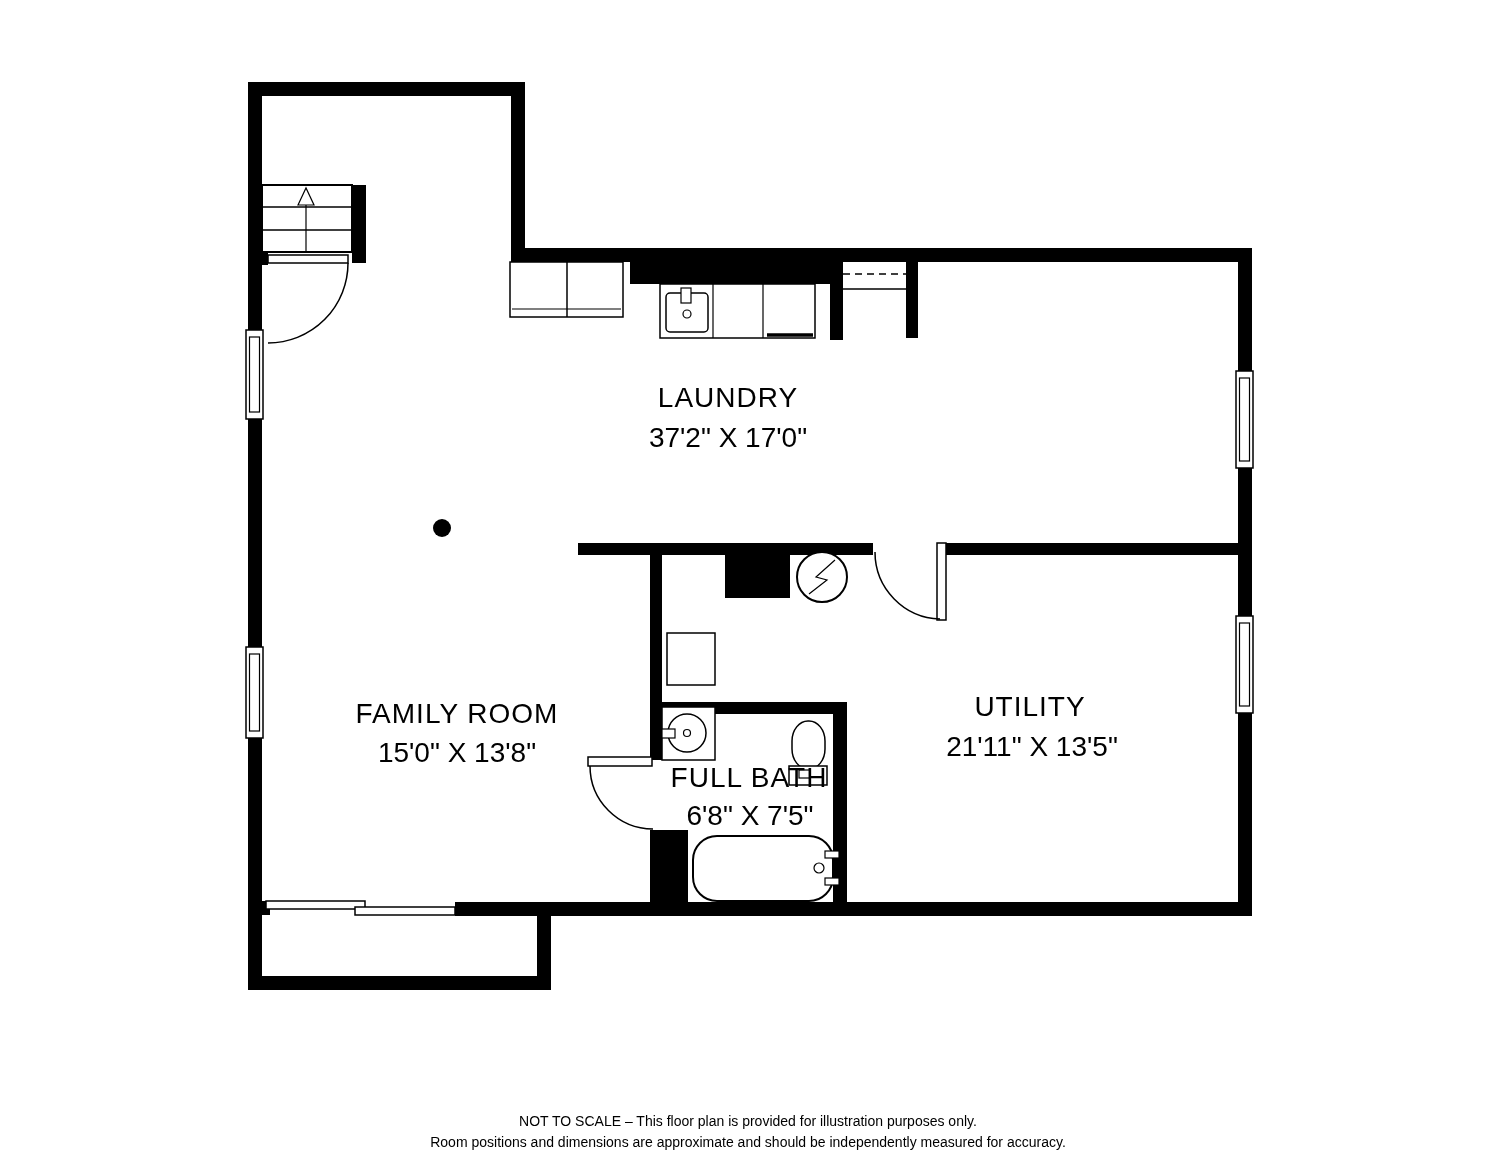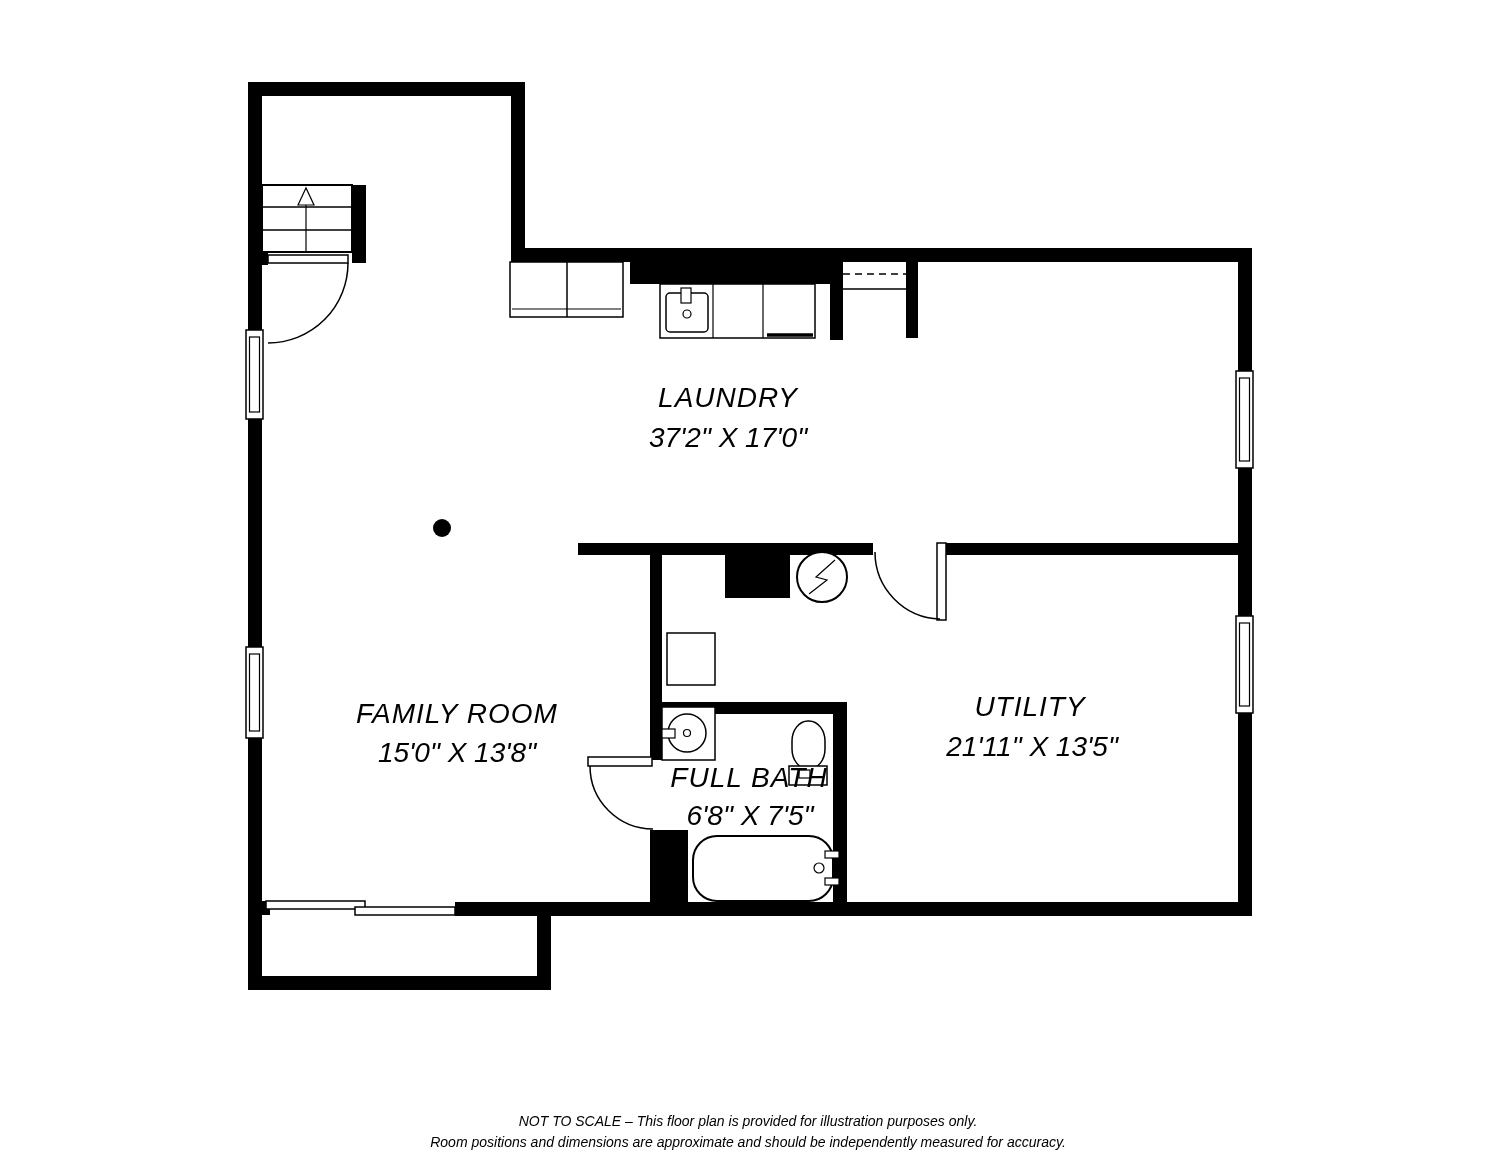--- a/index.html
+++ b/index.html
@@ -1,16 +1,16 @@
 <!DOCTYPE html>
 <html><head>
 <meta charset="utf-8">
 <style>
   html,body{margin:0;padding:0;background:#ffffff;}
-  #stage{position:relative;width:1500px;height:1159px;background:#ffffff;overflow:hidden;font-style:italic;}
+  #stage{position:relative;width:1500px;height:1159px;background:#ffffff;overflow:hidden;}
   svg{position:absolute;left:0;top:0;}
   .walls rect{shape-rendering:crispEdges;}
   .fixtures{fill:none;stroke:#000000;stroke-width:2px;}
   .fixtures .wf{fill:#ffffff;}
   .fixtures .thin{stroke-width:1.5px;}
   .fixtures .hair{stroke-width:1.2px;}
   .fixtures .thick{stroke-width:3.5px;}
   .fixtures .dash{stroke-dasharray:7 5;stroke-width:1.5px;}
   .fixtures .solidblk{fill:#000000;stroke:none;}
   .labels text{font-family:"Liberation Sans",sans-serif;fill:#000000;}

